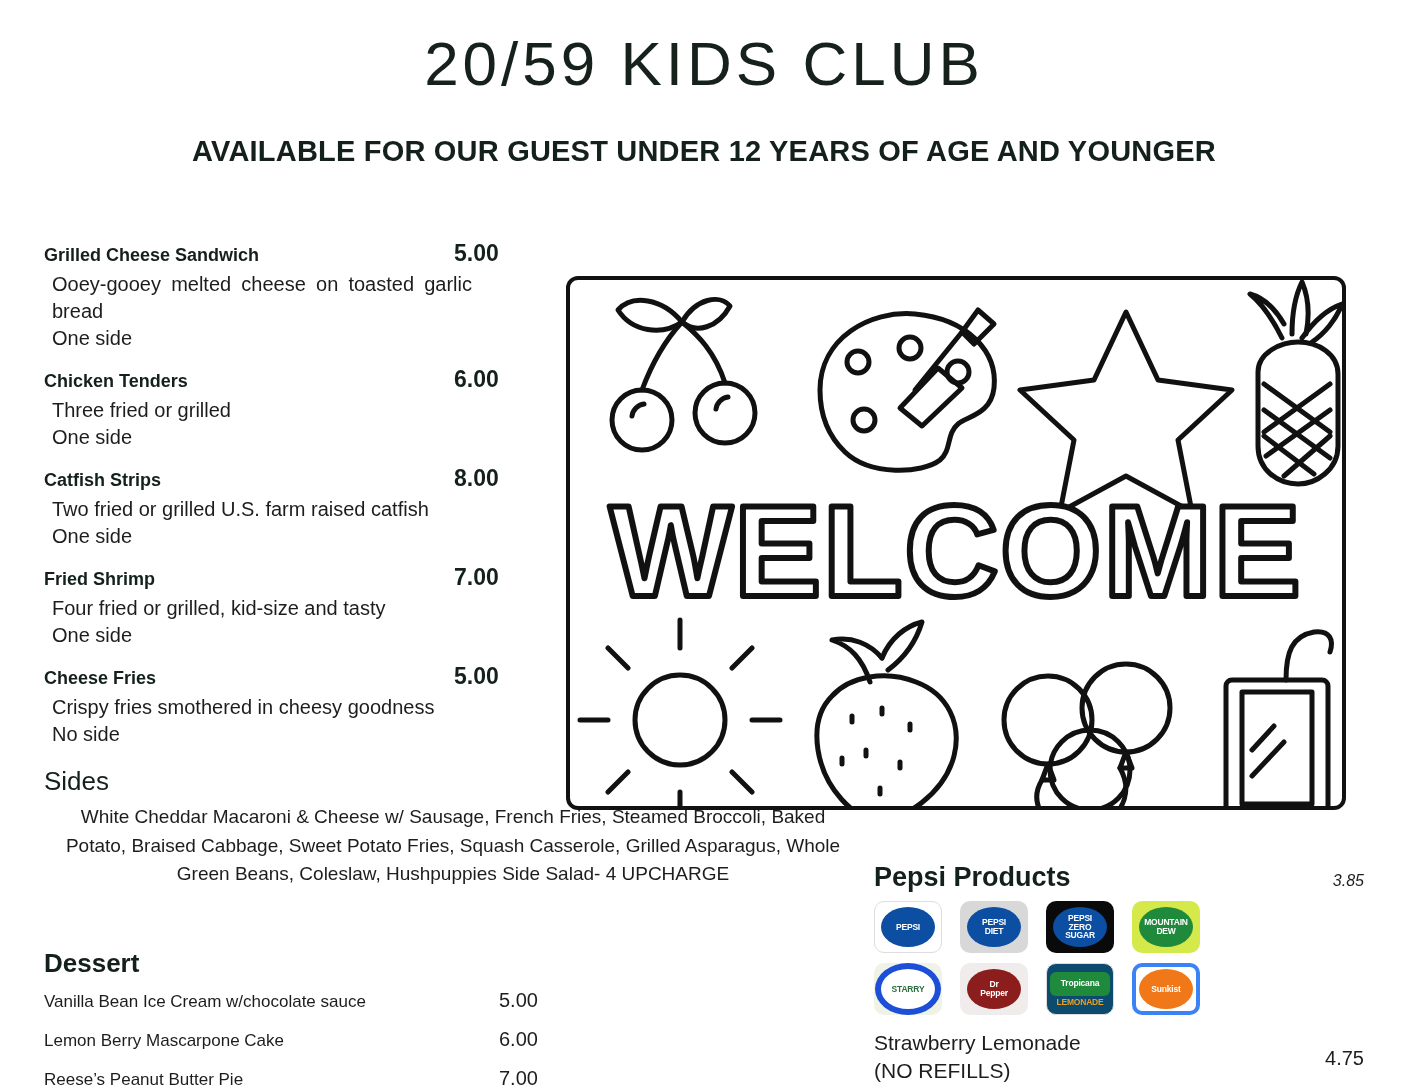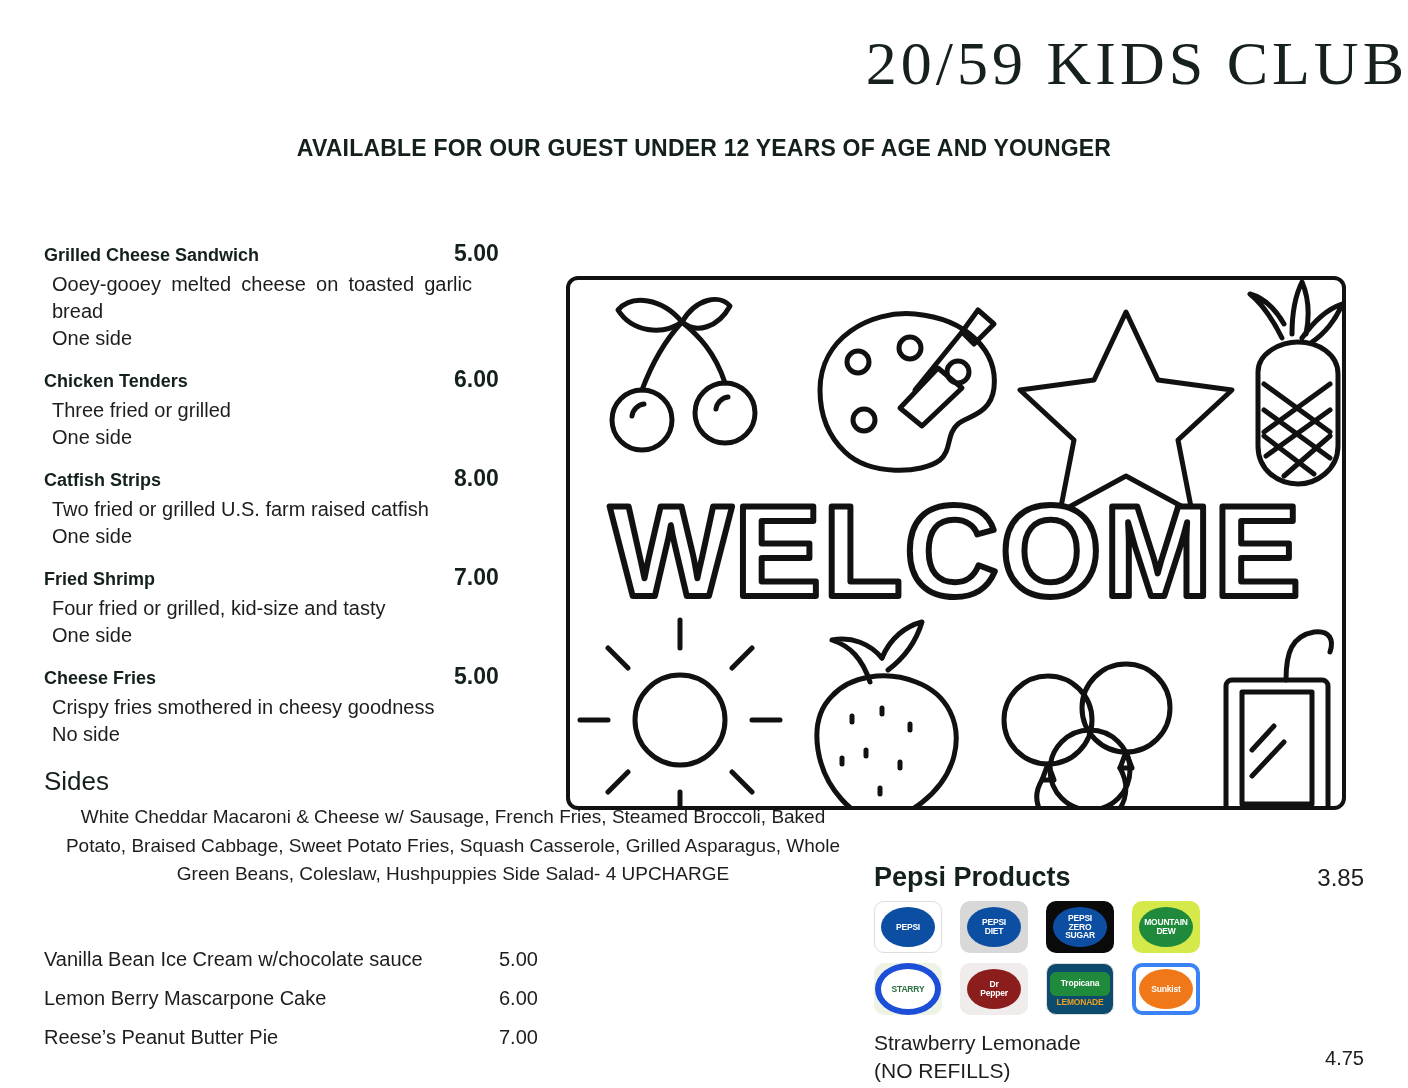--- a/index.html
+++ b/index.html
@@ -17,31 +17,31 @@
   }
   .page {
     position: relative;
     width: 1408px;
     height: 1088px;
     box-sizing: border-box;
   }
 
   
   .title {
-    text-align: right;
-    font-family: Liberation Serif, serif;
+    text-align: center;
+    font-family: Liberation Sans, sans-serif;
     font-size: 62px;
     letter-spacing: 4px;
     color: #16211c;
     margin: 28px 0 0 0;
     font-weight: 400;
   }
   .subtitle {
     text-align: center;
-    font-size: 23px;
+    font-size: 29px;
     font-weight: bold;
     letter-spacing: 0.2px;
     color: #14201b;
     margin: 36px 0 0 0;
   }
 
   
   .left-col {
     position: absolute;
     left: 44px;
@@ -110,21 +110,21 @@
     font-weight: bold;
     color: #14201b;
     margin-bottom: 10px;
   }
   .dessert-row {
     display: flex;
     align-items: baseline;
     margin-bottom: 16px;
   }
   .dessert-name {
-    font-size: 20px;
+    font-size: 17px;
     color: #1d1d1d;
     width: 455px;
   }
   .dessert-price {
     font-size: 20px;
     color: #1d1d1d;
   }
 
   
   .placemat {
@@ -150,22 +150,23 @@
     display: flex;
     justify-content: space-between;
     align-items: baseline;
   }
   .drinks-title {
     font-size: 27px;
     font-weight: bold;
     color: #14201b;
   }
   .drinks-price {
-    font-size: 24px;
-    color: #1d1d1d;
+    font-size: 16px;
+    color: #1d1d1d;
+    font-style: italic;
   }
   .logo-grid {
     margin-top: 8px;
     display: grid;
     grid-template-columns: repeat(4, 72px);
     grid-gap: 10px 14px;
   }
   .logo {
     width: 68px;
     height: 52px;
@@ -278,20 +279,21 @@
         <span class="side-line">No side</span>
       </div>
     </div>
 
     <div class="section-head">Sides</div>
     <div class="sides-text">White Cheddar Macaroni &amp; Cheese w/ Sausage, French Fries, Steamed Broccoli, Baked Potato, Braised Cabbage, Sweet Potato Fries, Squash Casserole, Grilled Asparagus, Whole Green Beans, Coleslaw, Hushpuppies Side Salad- 4 UPCHARGE</div>
 
   </div>
 
   <div class="dessert-block">
+    <div class="dessert-head">Dessert</div>
 
     <div class="dessert-row">
       <span class="dessert-name">Vanilla Bean Ice Cream w/chocolate sauce</span>
       <span class="dessert-price">5.00</span>
     </div>
     <div class="dessert-row">
       <span class="dessert-name">Lemon Berry Mascarpone Cake</span>
       <span class="dessert-price">6.00</span>
     </div>
     <div class="dessert-row">

